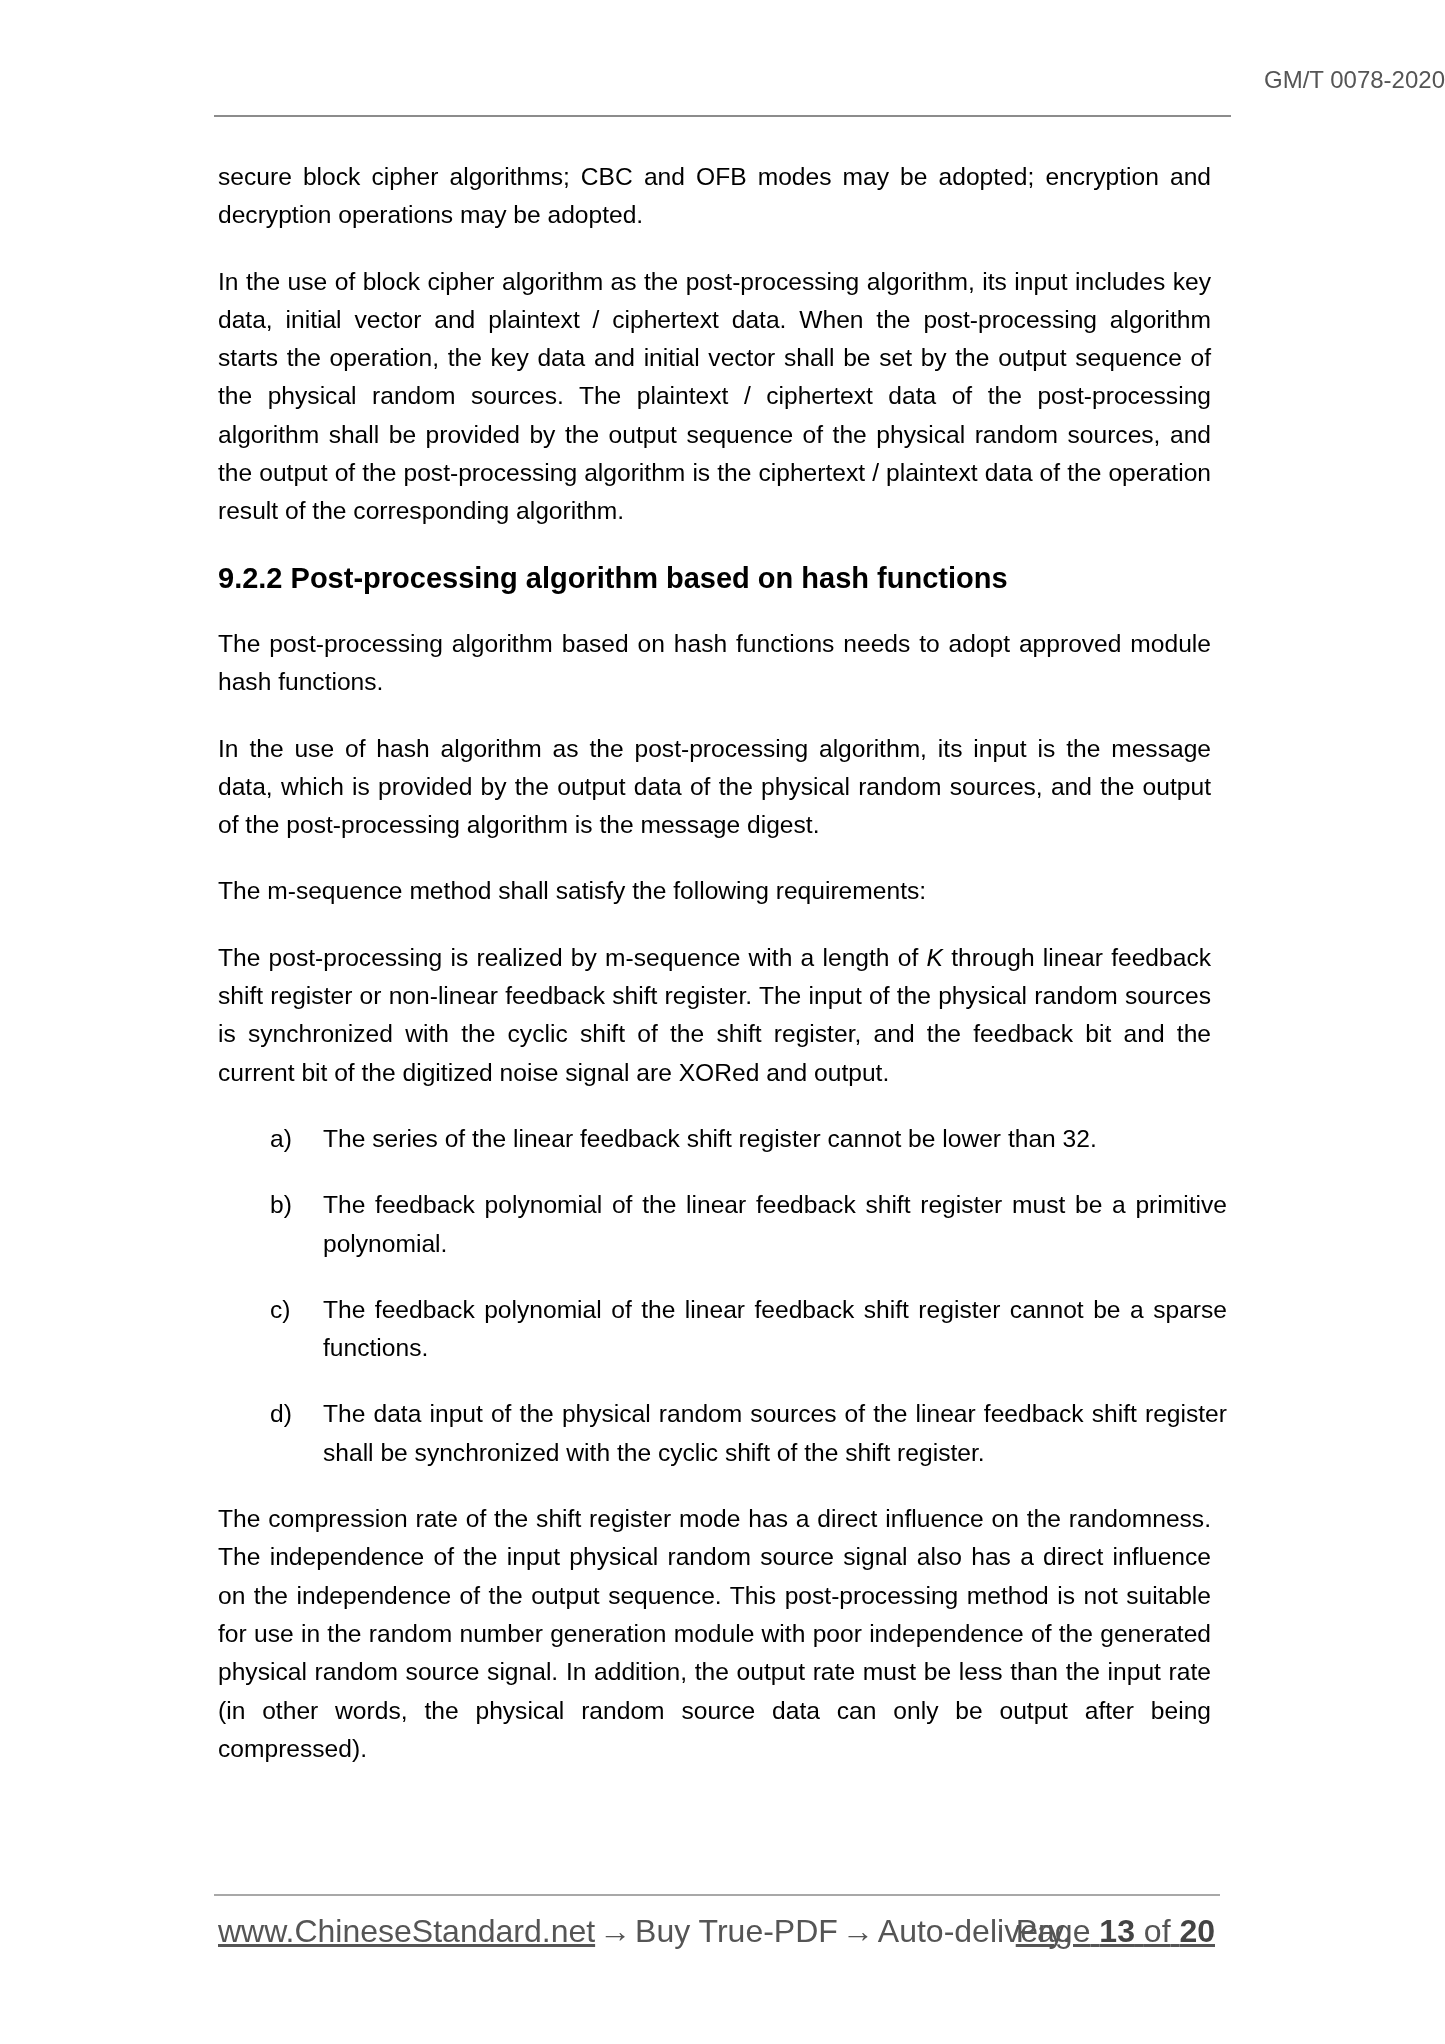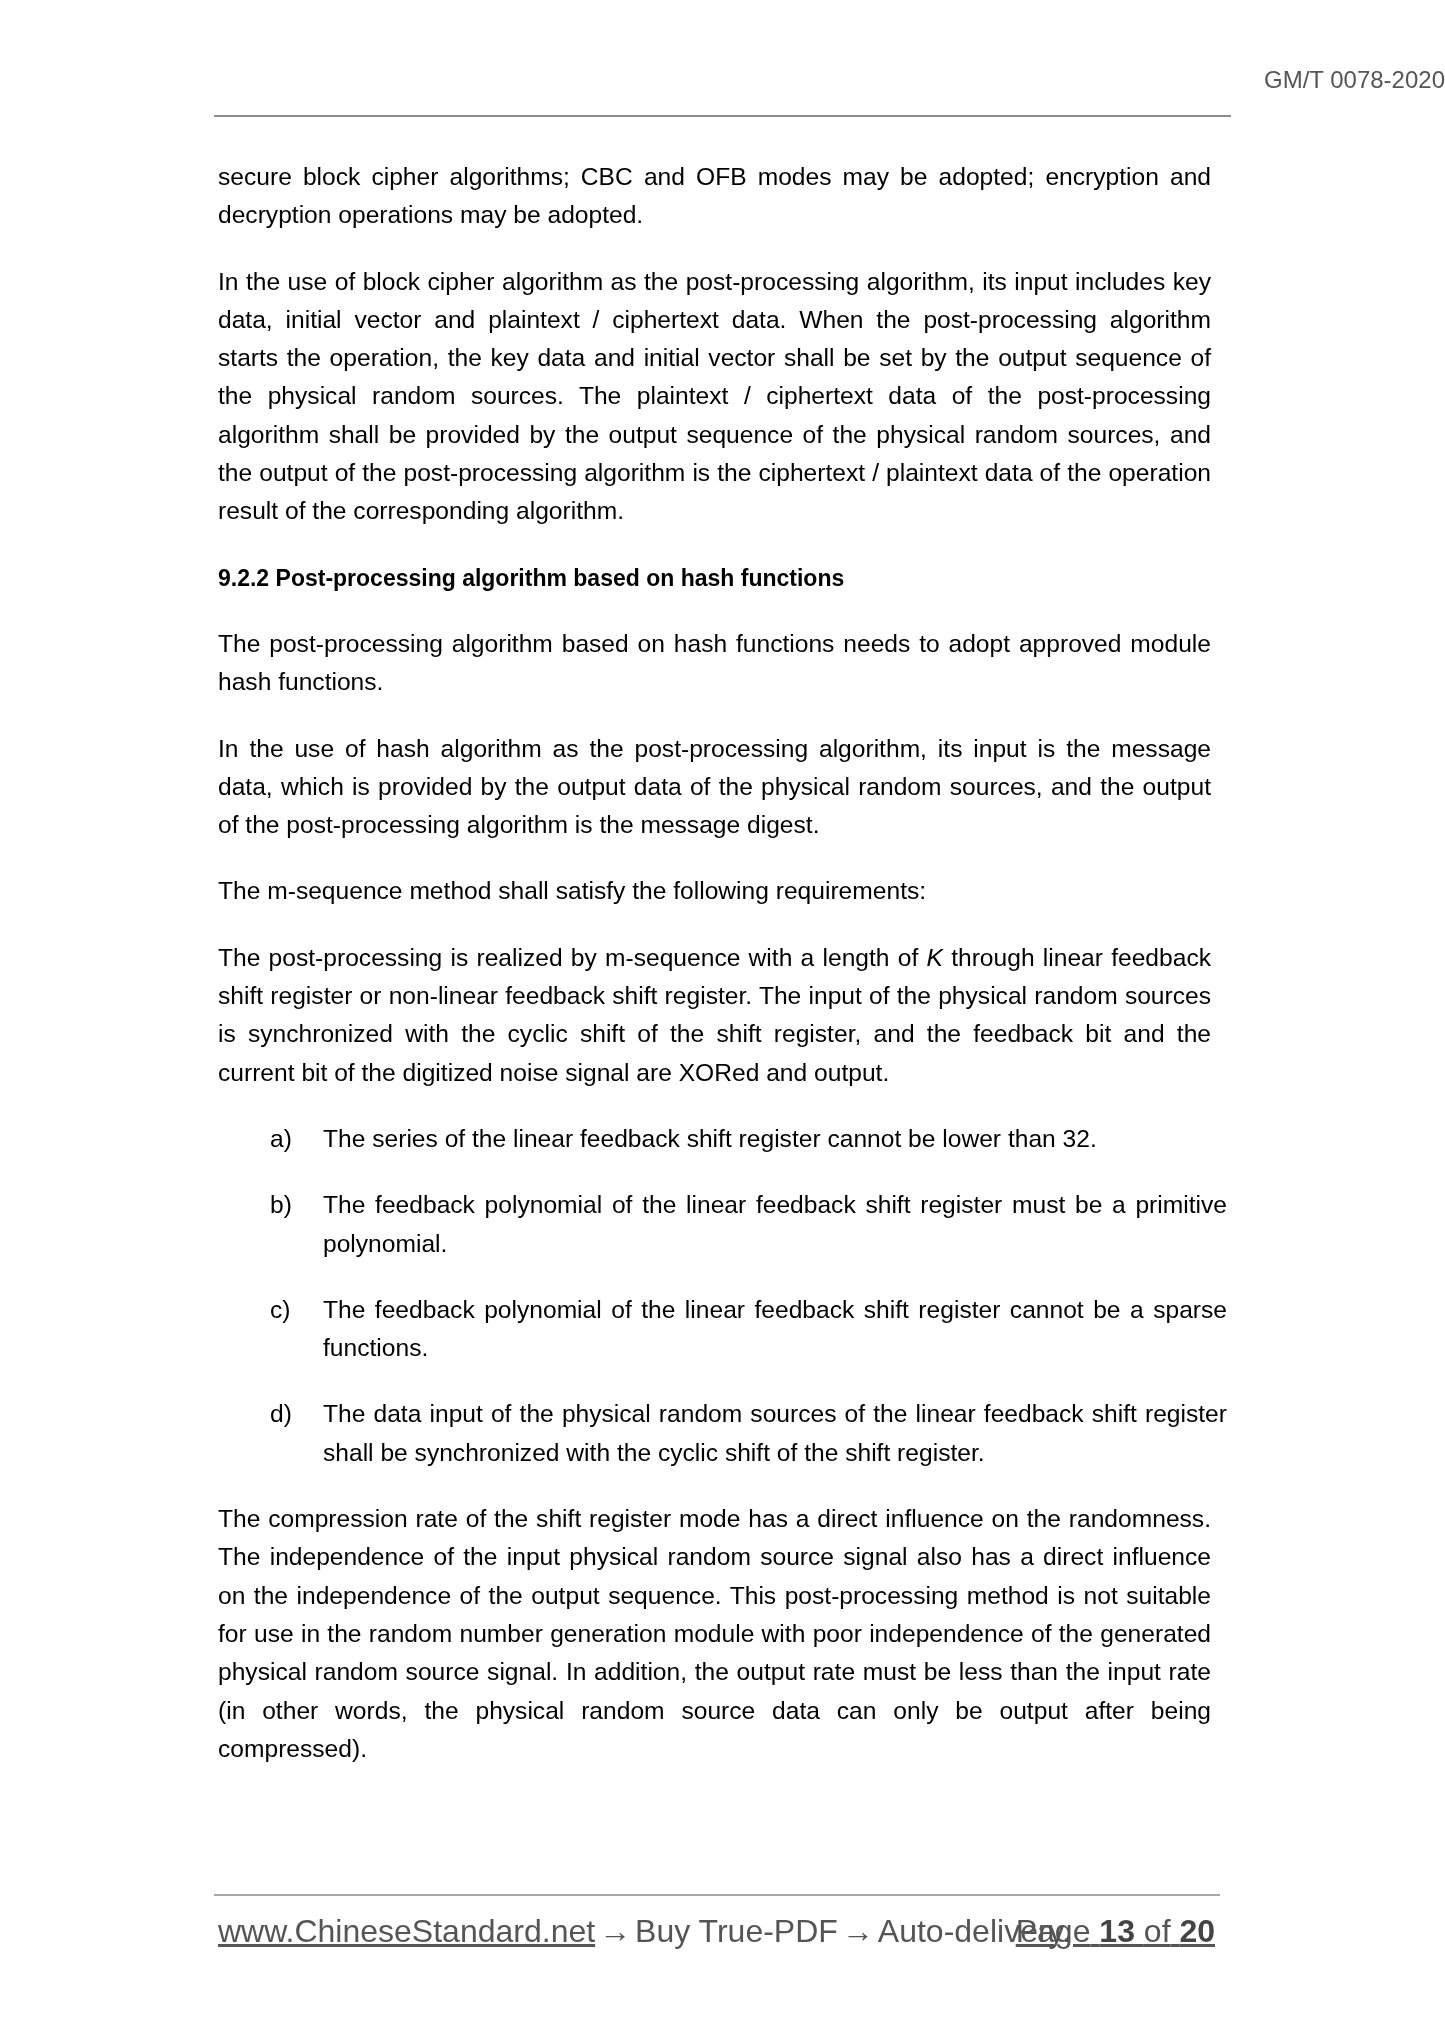--- a/index.html
+++ b/index.html
@@ -4,21 +4,21 @@
 <style>
   html, body { margin: 0; padding: 0; background: #ffffff; }
   body { width: 1445px; height: 2044px; position: relative; overflow: hidden;
          font-family: "Liberation Sans", sans-serif; color: #000; }
   .page-header { position: absolute; top: 63px; left: 0; width: 1445px; text-align: right;
                  font-size: 24px; color: #555; line-height: 34px; }
   .header-rule { position: absolute; top: 115px; left: 214px; width: 1017px; height: 0;
                  border-top: 2px solid #8c8c8c; }
   .content { position: absolute; top: 158px; left: 218px; width: 1009px; }
   .para { margin: 0 16px 28px 0; font-size: 24.6px; line-height: 38.3px; text-align: justify; }
-  .heading { margin: 16px 0 28px 0; font-size: 23px; line-height: 38.3px; font-weight: bold; }
+  .heading { margin: 16px 0 28px 0; font-size: 29px; line-height: 38.3px; font-weight: bold; }
   .list { margin: 0; padding: 0; list-style: none; }
   .list-item { display: flex; margin: 0 0 28px 0; font-size: 24.6px; line-height: 38.3px; }
   .list-marker { width: 105px; padding-left: 52px; box-sizing: border-box; flex: none; }
   .list-text { flex: 1; text-align: justify; }
   .footer-rule { position: absolute; top: 1894px; left: 214px; width: 1006px; height: 0;
                  border-top: 2px solid #a8a8a8; }
   .footer { position: absolute; top: 1914px; left: 218px; width: 1000px; font-size: 32px;
             line-height: 34px; color: #555; }
   .footer-link { color: #555; text-decoration: underline; }
   .footer-page { position: absolute; right: 3px; top: 0; text-decoration: underline; }

